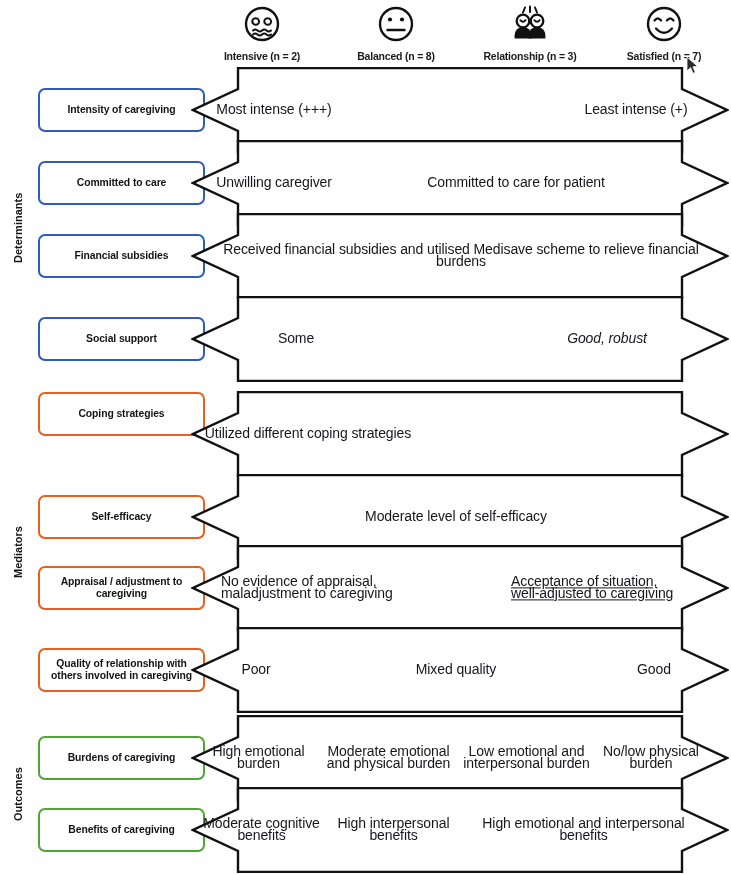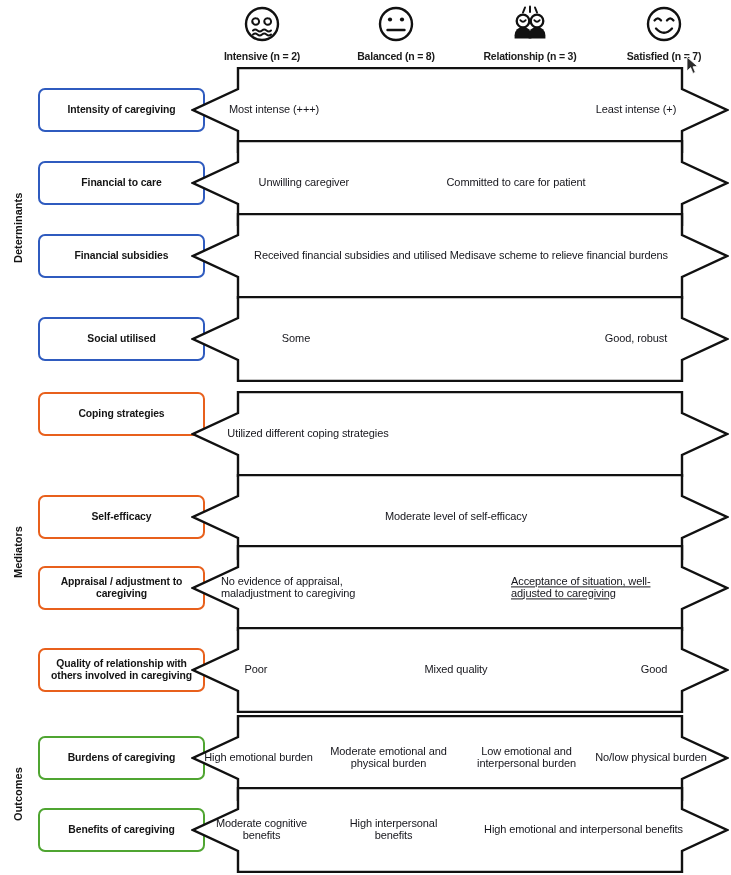--- a/index.html
+++ b/index.html
@@ -52,21 +52,21 @@
   .concept-box.green{border-color:#4fa531;}
 
   
   .arrow-row{position:absolute;left:191px;width:538px;height:86px;}
   .arrow-row svg{position:absolute;left:0;top:0;width:538px;height:86px;display:block;}
   .arrow-text-layer{
     position:absolute;left:0;top:0;width:538px;height:86px;
   }
   .acell{
     position:absolute;top:50%;transform:translateY(-50%);
-    font-size:11px;line-height:11.6px;font-weight:400;
+    font-size:14px;line-height:11.6px;font-weight:400;
     color:#16161c;text-align:center;letter-spacing:-0.1px;
   }
 
   
   .cursor{position:absolute;left:686px;top:56px;width:13px;height:19px;}
 </style>
 </head>
 <body>
 
 <div id="figure">
@@ -139,27 +139,27 @@
     <span>Mediators</span>
   </div>
   <div class="group-label" style="top:722px;height:145px;">
     <span>Outcomes</span>
   </div>
 
   <div class="concept-box blue" style="top:88px;">
     <span>Intensity of caregiving</span>
     </div>
   <div class="concept-box blue" style="top:161px;">
-    <span>Financial to care</span>
+    <span>Committed to care</span>
     </div>
   <div class="concept-box blue" style="top:234px;">
     <span>Financial subsidies</span>
     </div>
   <div class="concept-box blue" style="top:317px;">
-    <span>Social utilised</span>
+    <span>Social support</span>
     </div>
 
   <div class="concept-box orange" style="top:392px;">
     <span>Coping strategies</span>
     </div>
   <div class="concept-box orange" style="top:495px;">
     <span>Self-efficacy</span>
     </div>
   <div class="concept-box orange" style="top:566px;">
     <span>Appraisal / adjustment to caregiving</span>
@@ -183,41 +183,41 @@
       <div class="acell" style="left:8px;width:150px;">Most intense (+++)</div>
       <div class="acell" style="left:370px;width:150px;">Least intense (+)</div>
     </div>
   </div>
 
   <div class="arrow-row" style="top:140px;">
     <svg viewBox="0 0 538 86" preserveAspectRatio="none">
       <path d="M47 1 L47 22 L2 43 L47 64 L47 85 L491 85 L491 64 L536 43 L491 22 L491 1 Z" fill="#ffffff" stroke="#111111" stroke-width="2.4" stroke-linejoin="miter"></path>
     </svg>
     <div class="arrow-text-layer">
-      <div class="acell" style="left:8px;width:150px;text-align:right;">Unwilling caregiver</div>
+      <div class="acell" style="left:8px;width:150px;">Unwilling caregiver</div>
       <div class="acell" style="left:230px;width:190px;">Committed to care for patient</div>
     </div>
   </div>
 
   <div class="arrow-row" style="top:213px;">
     <svg viewBox="0 0 538 86" preserveAspectRatio="none">
       <path d="M47 1 L47 22 L2 43 L47 64 L47 85 L491 85 L491 64 L536 43 L491 22 L491 1 Z" fill="#ffffff" stroke="#111111" stroke-width="2.4" stroke-linejoin="miter"></path>
     </svg>
     <div class="arrow-text-layer">
       <div class="acell" style="left:20px;width:500px;">Received financial subsidies and utilised Medisave scheme to relieve financial burdens</div>
     </div>
   </div>
 
   <div class="arrow-row" style="top:296px;">
     <svg viewBox="0 0 538 86" preserveAspectRatio="none">
       <path d="M47 1 L47 22 L2 43 L47 64 L47 85 L491 85 L491 64 L536 43 L491 22 L491 1 Z" fill="#ffffff" stroke="#111111" stroke-width="2.4" stroke-linejoin="miter"></path>
     </svg>
     <div class="arrow-text-layer">
       <div class="acell" style="left:50px;width:110px;">Some</div>
-      <div class="acell" style="left:375px;width:140px;">Good, robust</div>
+      <div class="acell" style="left:346px;width:140px;font-style:italic;">Good, robust</div>
     </div>
   </div>
 
   <div class="arrow-row" style="top:391px;">
     <svg viewBox="0 0 538 86" preserveAspectRatio="none">
       <path d="M47 1 L47 22 L2 43 L47 64 L47 85 L491 85 L491 64 L536 43 L491 22 L491 1 Z" fill="#ffffff" stroke="#111111" stroke-width="2.4" stroke-linejoin="miter"></path>
     </svg>
     <div class="arrow-text-layer">
       <div class="acell" style="left:12px;width:210px;">Utilized different coping strategies</div>
     </div>

